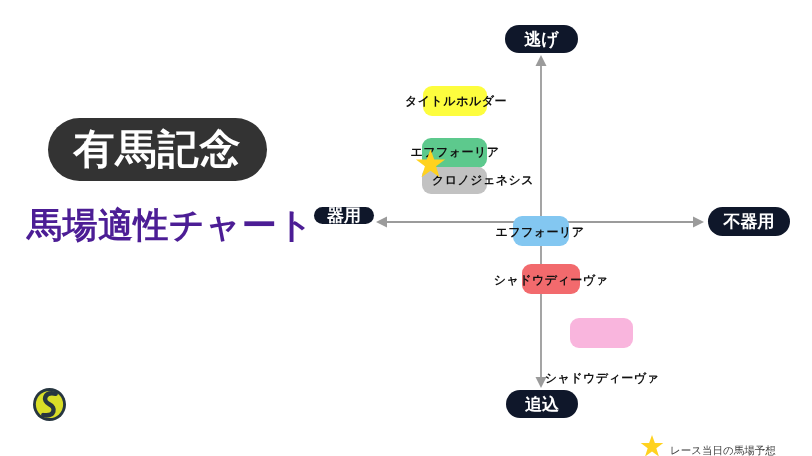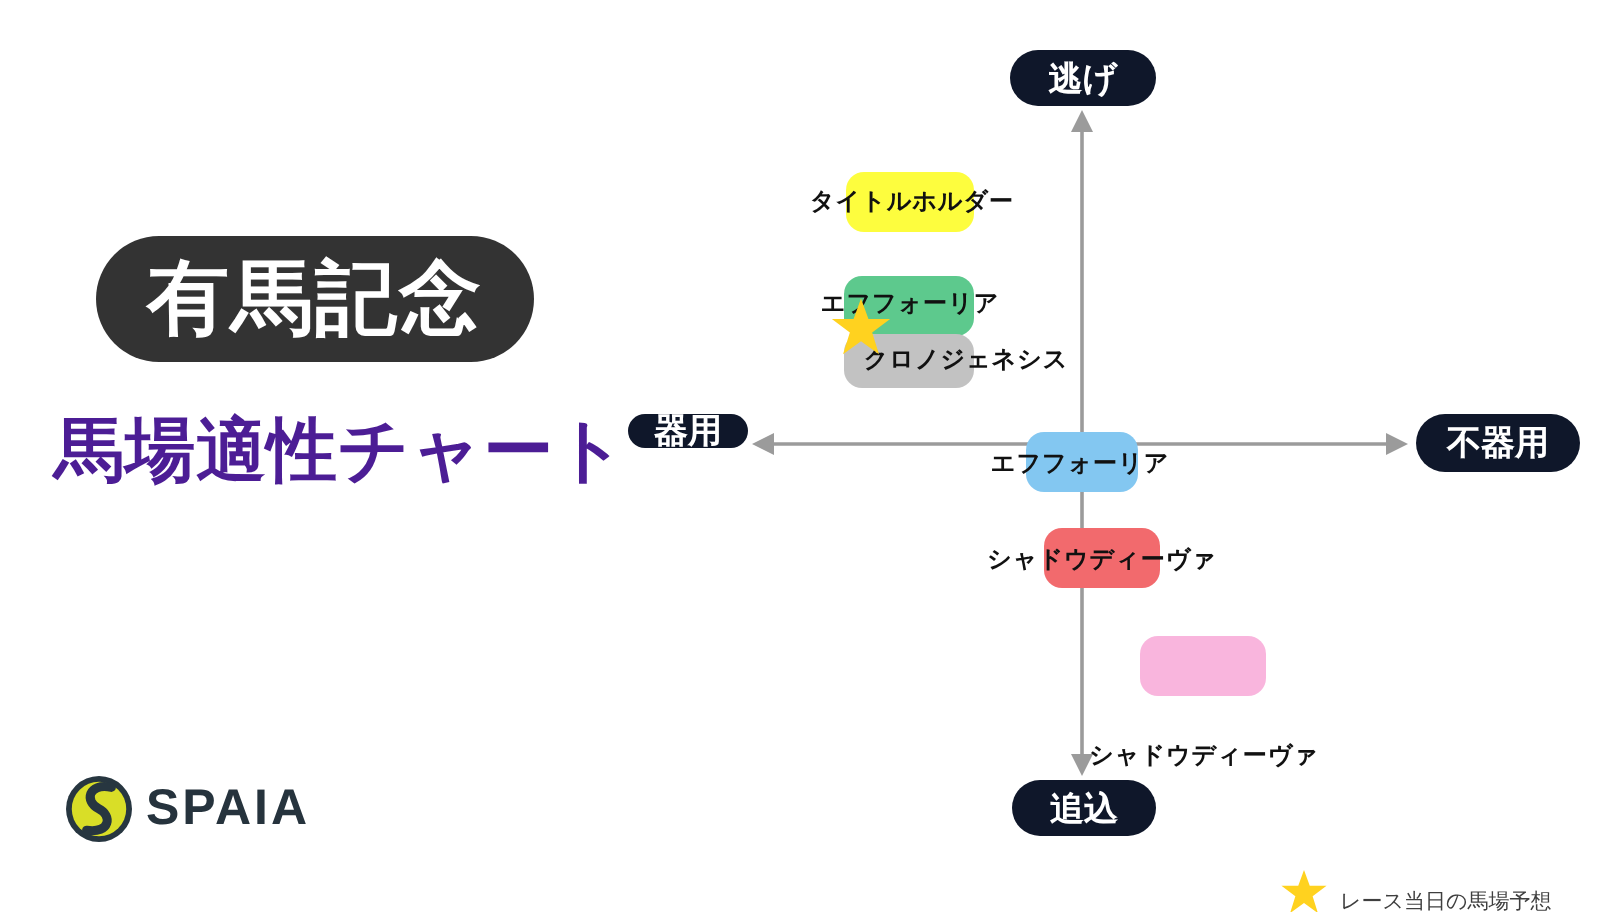--- a/index.html
+++ b/index.html
@@ -135,16 +135,15 @@
     </svg>
     <span class="legend-text">レース当日の馬場予想</span>
   </div>
 
   <div class="brand">
     <svg width="33" height="33" viewBox="0 0 32 32">
       <circle cx="16" cy="16" r="16" fill="#273640"></circle>
       <circle cx="16" cy="16" r="13.2" fill="#d9de27"></circle>
       <path d="M22 5.5 C10.5 3.2 9 12.5 15.8 15.8 C22.5 19 21.5 28 10 26.3" stroke="#273640" stroke-width="4.4" fill="none" stroke-linecap="round"></path>
     </svg>
-    <span class="brand-text">SPAIA</span>
   </div>
 
 </div>
 
 </body></html>

